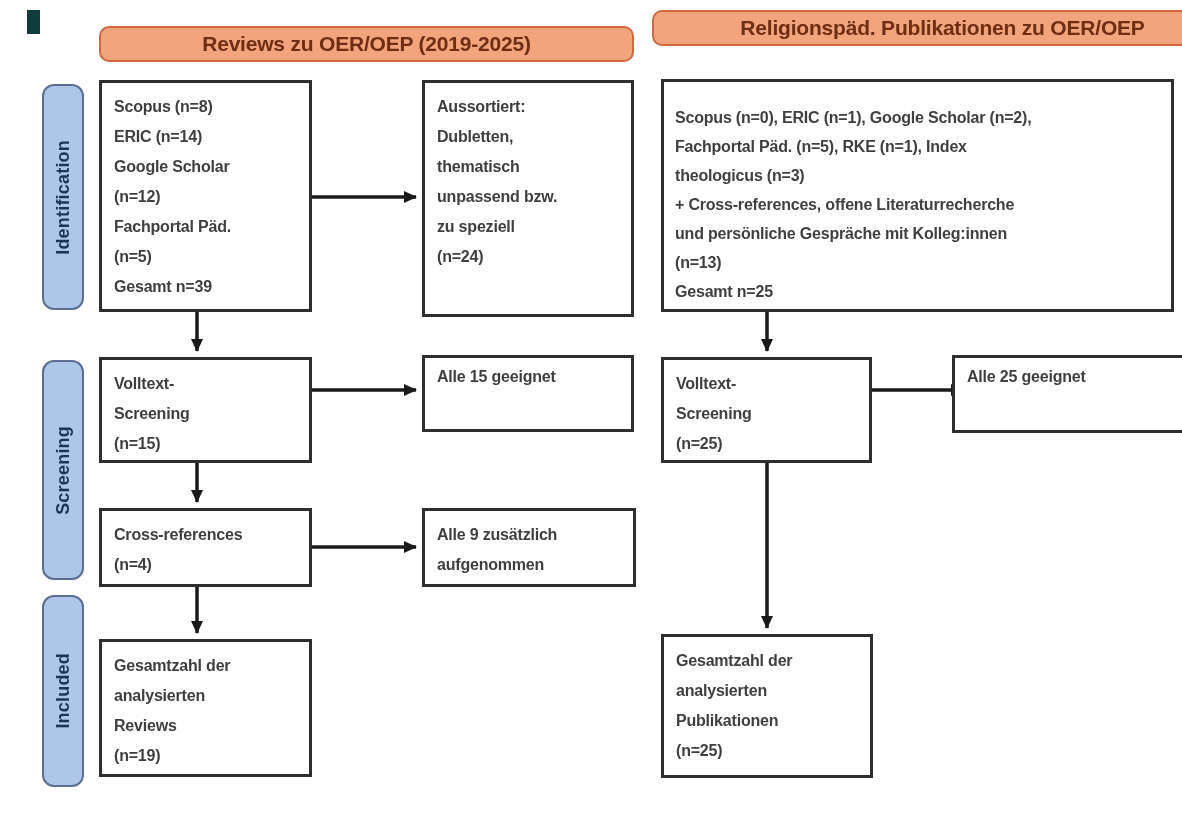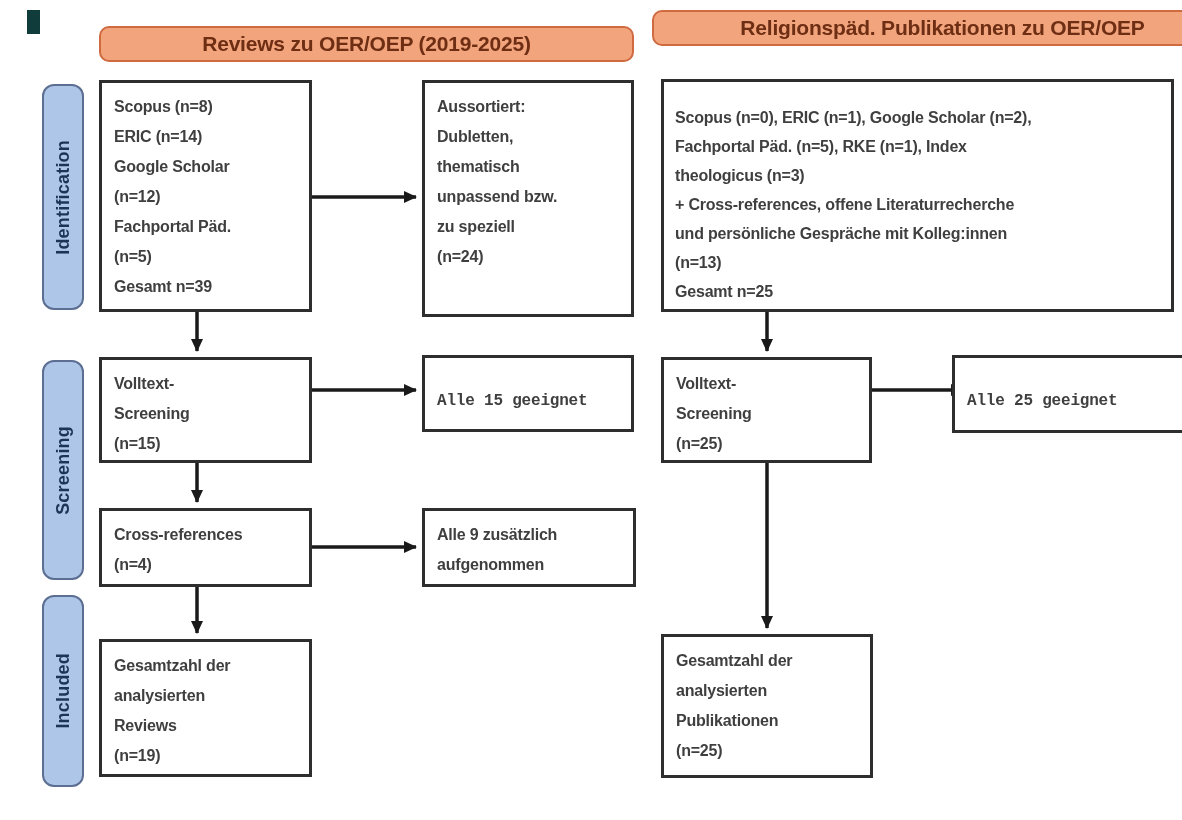--- a/index.html
+++ b/index.html
@@ -48,21 +48,21 @@
     position:absolute;
     background:#fff;
     border:3px solid var(--box-border);
     color:var(--box-text);
     font-size:16px; font-weight:700; line-height:30px;
     letter-spacing:-0.2px;
     padding:9px 12px;
     white-space:pre-line;
   }
   .fbox.wide { line-height:29px; padding:21px 11px; }
-  .fbox.single { padding-top:28px;font-family:Liberation Mono, monospace; }
+  .fbox.single { padding-top:4px; }
 </style>
 </head>
 <body>
 
 <div class="canvas">
 
   <div class="corner-mark"></div>
 
   <svg class="flow-svg" viewBox="0 0 1182 820">
     <defs>

